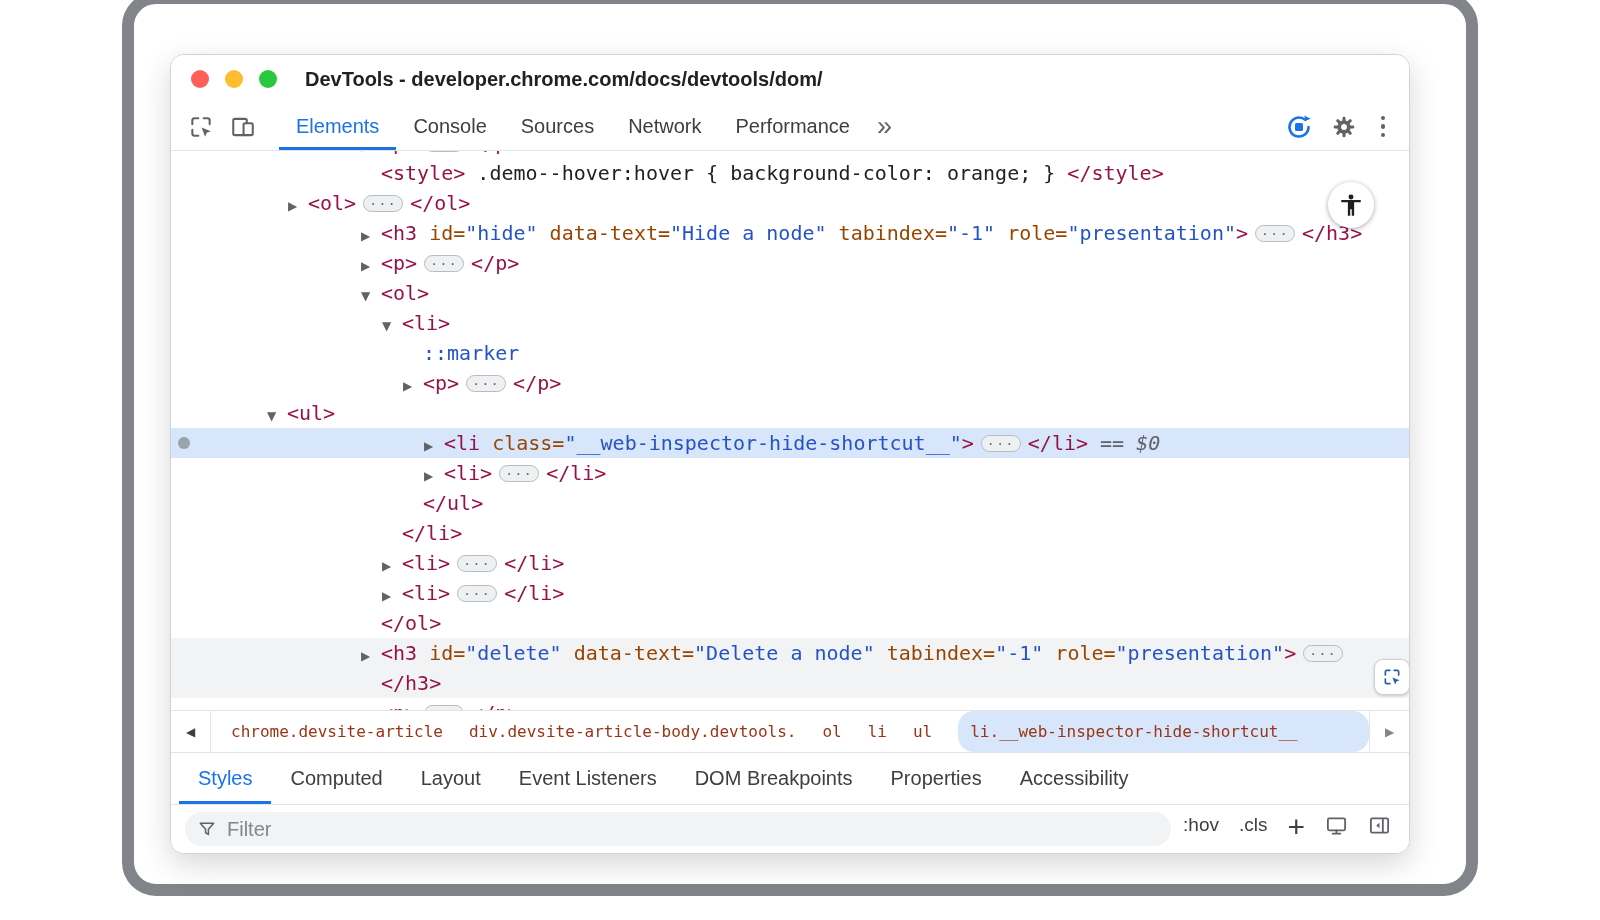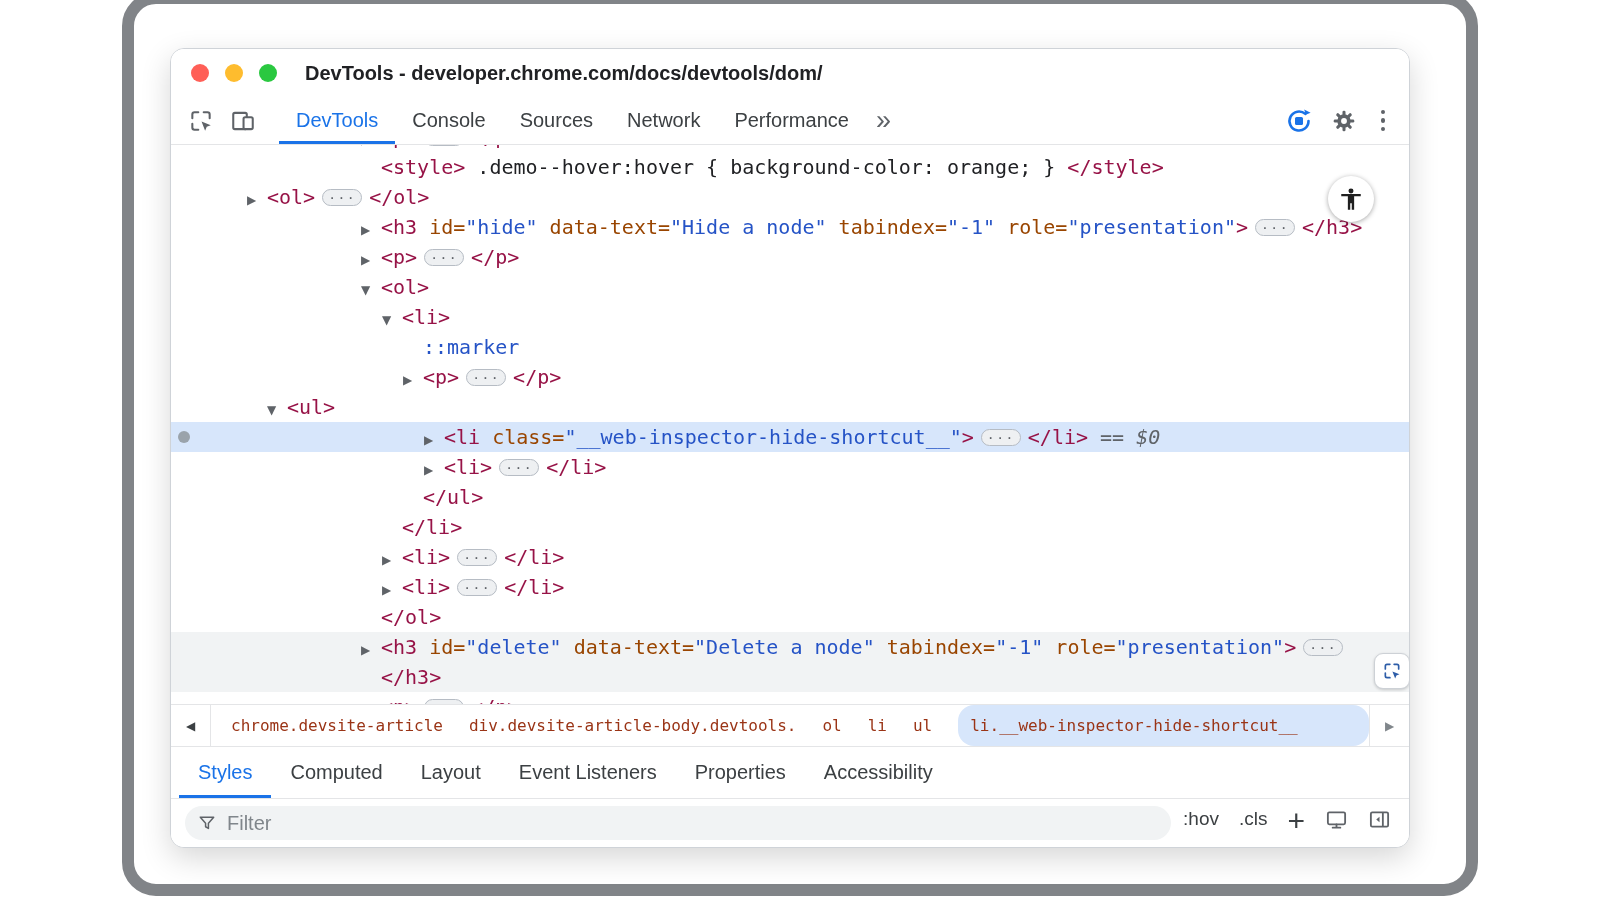--- a/index.html
+++ b/index.html
@@ -6,21 +6,21 @@
   html,body { margin:0; padding:0; }
   body {
     width:1600px; height:920px; position:relative; overflow:hidden;
     background:#ffffff; font-family:"Liberation Sans", sans-serif; color:#202124;
   }
   .outer-frame{
     position:absolute; left:122px; top:-8px; width:1356px; height:904px;
     border:12px solid #818488; border-radius:34px;
   }
   .devtools{
-    position:absolute; left:170px; top:48px; width:1240px; height:800px;
+    position:absolute; left:170px; top:54px; width:1240px; height:800px;
     background:#fff; border:1px solid #cfd3d8; border-radius:14px;
     box-shadow:0 10px 30px rgba(0,0,0,.16);
     display:flex; flex-direction:column; overflow:hidden;
   }
   
   .titlebar{ height:48px; flex:none; display:flex; align-items:center; padding-left:20px; background:#fff; }
   .lights{ display:flex; gap:16px; align-items:center; }
   .light{ width:18px; height:18px; border-radius:50%; display:inline-block; cursor:pointer; }
   .light.red{ background:var(--c-red,#ff5f57); } .light.yellow{ background:var(--c-yellow,#febc2e); } .light.green{ background:var(--c-green,#2ac840); }
   .title{ margin-left:28px; font-weight:bold; font-size:20px; color:#202124; }
@@ -110,21 +110,21 @@
         <path fill="#5f6368" d="M12.5 12.5l8.5 3.4-3.7 1.5-1.5 3.7z"></path>
       </svg>
     </button>
     <button class="icon-btn">
       <svg width="26" height="26" viewBox="0 0 24 24" fill="none" stroke="#5f6368" stroke-width="1.9">
         <rect x="3" y="4.5" width="12.5" height="15" rx="1.5"></rect>
         <rect x="12.5" y="8.5" width="8.5" height="11" rx="1.5" fill="#fff"></rect>
       </svg>
     </button>
     <div class="main-tabs" id="main-tabs">
-        <div class="main-tab active">DevTools</div>
+        <div class="main-tab active">Elements</div>
         <div class="main-tab">Console</div>
         <div class="main-tab">Sources</div>
         <div class="main-tab">Network</div>
         <div class="main-tab">Performance</div>
       </div>
     <div class="more-tabs">»</div>
     <div class="toolbar-right">
       <button>
         <svg width="28" height="28" viewBox="0 0 28 28">
           <rect x="10" y="10" width="8" height="8" rx="1.5" fill="#1a73e8"></rect>
@@ -148,21 +148,21 @@
             <i></i>
             <i></i>
           </span>
       </button>
     </div>
   </div>
 
   <div class="tree" id="dom-tree">
       <div class="tree-row clip-top" style="padding-left: 190px;"><span class="arrow">▶</span><span class="tk-tag">&lt;p&gt;</span><span class="pill">···</span><span class="tk-tag">&lt;/p&gt;</span></div>
       <div class="tree-row" style="padding-left: 190px;"><span class="arrow"></span><span class="tk-tag">&lt;style&gt;</span><span class="tk-plain"> .demo--hover:hover { background-color: orange; } </span><span class="tk-tag">&lt;/style&gt;</span></div>
-      <div class="tree-row" style="padding-left: 76px;"><span class="arrow">▶</span><span class="tk-tag">&lt;ol&gt;</span><span class="pill">···</span><span class="tk-tag">&lt;/ol&gt;</span></div>
+      <div class="tree-row" style="padding-left: 117px;"><span class="arrow">▶</span><span class="tk-tag">&lt;ol&gt;</span><span class="pill">···</span><span class="tk-tag">&lt;/ol&gt;</span></div>
       <div class="tree-row" style="padding-left: 190px;"><span class="arrow">▶</span><span class="tk-tag">&lt;h3</span><span class="tk-attr"> id=</span><span class="tk-val">"hide"</span><span class="tk-attr"> data-text=</span><span class="tk-val">"Hide a node"</span><span class="tk-attr"> tabindex=</span><span class="tk-val">"-1"</span><span class="tk-attr"> role=</span><span class="tk-val">"presentation"</span><span class="tk-tag">&gt;</span><span class="pill">···</span><span class="tk-tag">&lt;/h3&gt;</span></div>
       <div class="tree-row" style="padding-left: 190px;"><span class="arrow">▶</span><span class="tk-tag">&lt;p&gt;</span><span class="pill">···</span><span class="tk-tag">&lt;/p&gt;</span></div>
       <div class="tree-row" style="padding-left: 190px;"><span class="arrow">▼</span><span class="tk-tag">&lt;ol&gt;</span></div>
       <div class="tree-row" style="padding-left: 211px;"><span class="arrow">▼</span><span class="tk-tag">&lt;li&gt;</span></div>
       <div class="tree-row" style="padding-left: 232px;"><span class="arrow"></span><span class="tk-pseudo">::marker</span></div>
       <div class="tree-row" style="padding-left: 232px;"><span class="arrow">▶</span><span class="tk-tag">&lt;p&gt;</span><span class="pill">···</span><span class="tk-tag">&lt;/p&gt;</span></div>
       <div class="tree-row" style="padding-left: 96px;"><span class="arrow">▼</span><span class="tk-tag">&lt;ul&gt;</span></div>
       <div class="tree-row selected" style="padding-left: 253px;"><span class="gdot"></span><span class="arrow">▶</span><span class="tk-tag">&lt;li</span><span class="tk-attr"> class=</span><span class="tk-val">"__web-inspector-hide-shortcut__"</span><span class="tk-tag">&gt;</span><span class="pill">···</span><span class="tk-tag">&lt;/li&gt;</span><span class="tk-eq"> == </span><span class="tk-dollar">$0</span></div>
       <div class="tree-row" style="padding-left: 253px;"><span class="arrow">▶</span><span class="tk-tag">&lt;li&gt;</span><span class="pill">···</span><span class="tk-tag">&lt;/li&gt;</span></div>
       <div class="tree-row" style="padding-left: 232px;"><span class="arrow"></span><span class="tk-tag">&lt;/ul&gt;</span></div>
@@ -186,20 +186,21 @@
         <div class="crumb selected">li.__web-inspector-hide-shortcut__</div>
       </div>
     <div class="crumb-nav right">▶</div>
   </div>
 
   <div class="panel-tabs" id="panel-tabs">
       <div class="panel-tab active">Styles</div>
       <div class="panel-tab">Computed</div>
       <div class="panel-tab">Layout</div>
       <div class="panel-tab">Event Listeners</div>
+      <div class="panel-tab">DOM Breakpoints</div>
       <div class="panel-tab">Properties</div>
       <div class="panel-tab">Accessibility</div>
     </div>
 
   <div class="filter-bar">
     <div class="filter-input">
       <svg width="20" height="20" viewBox="0 0 24 24" fill="none" stroke="#5f6368" stroke-width="1.8" stroke-linejoin="round">
         <path d="M4 5h16l-6.3 7.4v6.1l-3.4-2v-4.1z"></path>
       </svg>
       <input placeholder="Filter" style="">

